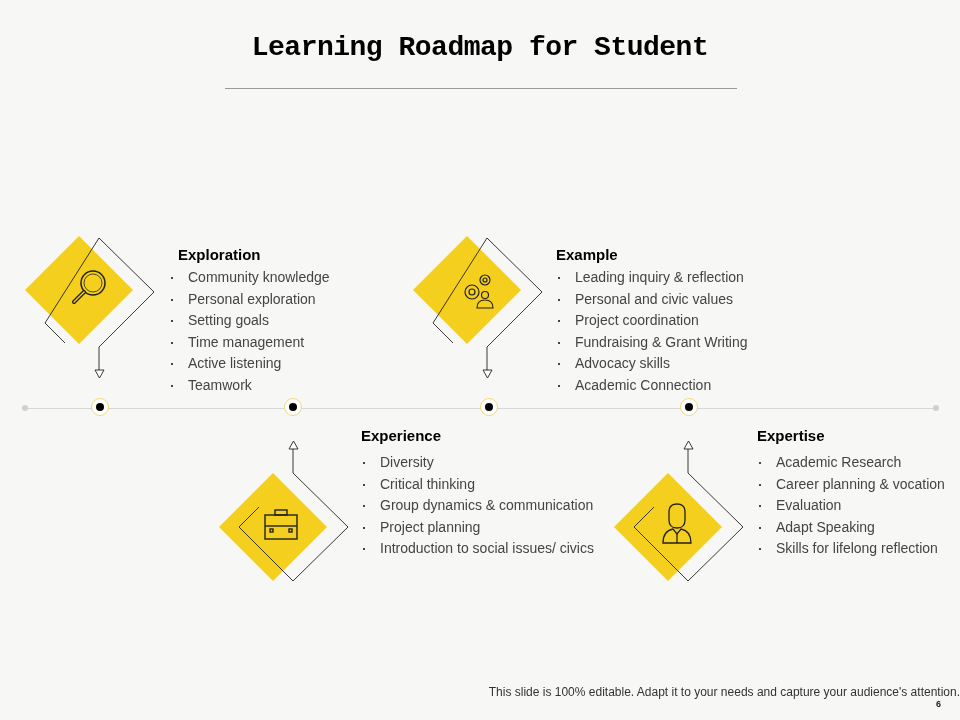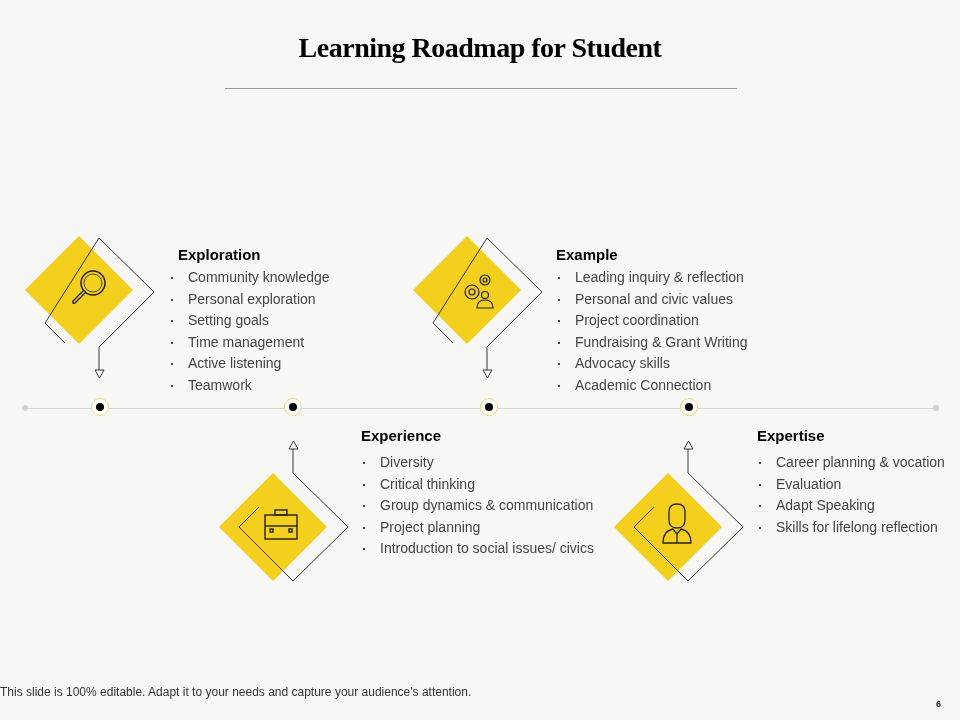--- a/index.html
+++ b/index.html
@@ -1,28 +1,28 @@
 <!DOCTYPE html>
 <html><head>
 <meta charset="utf-8">
 <style>
   html, body { margin:0; padding:0; }
   body { width:960px; height:720px; position:relative; overflow:hidden; background:#f7f7f6; font-family:"Liberation Sans", sans-serif; }
-  .title { position:absolute; left:0; width:960px; top:32px; text-align:center; font-family:Liberation Serif, serif; font-weight:bold; font-size:28px; color:#000; letter-spacing:-0.5px; }
+  .title { position:absolute; left:0; width:960px; top:32px; text-align:center; font-family:Liberation Mono, monospace; font-weight:bold; font-size:28px; color:#000; letter-spacing:-0.5px; }
   .title-rule { position:absolute; left:225px; width:512px; top:88px; height:1px; background:#9a9a9a; }
   .timeline { position:absolute; left:25px; width:912px; top:408px; height:1px; background:#d6d6d6; }
   .end-dot { position:absolute; top:405px; width:6px; height:6px; border-radius:50%; background:#d0d0d0; }
   .node { position:absolute; top:398px; width:18px; height:18px; border-radius:50%; background:#fff; border:1px solid #f0d97a; box-sizing:border-box; }
   .node::after { content:""; position:absolute; left:4px; top:4px; width:8px; height:8px; border-radius:50%; background:#000; }
   .diamond-wrap { position:absolute; width:200px; height:200px; }
   .block-title { position:absolute; font-weight:bold; font-size:15px; color:#000; }
   ul.items { position:absolute; margin:0; padding:0; list-style:none; }
   ul.items li { font-size:14px; color:#444; height:21.6px; line-height:21.6px; position:relative; padding-left:19px; white-space:nowrap; }
   ul.items li::before { content:""; position:absolute; left:2px; top:10px; width:2px; height:2px; background:#444; }
-  .footer { position:absolute; left:0; width:960px; top:685px; text-align:left; font-size:12px; color:#333; }
+  .footer { position:absolute; left:0; width:960px; top:685px; text-align:right; font-size:12px; color:#333; }
   .page-num { position:absolute; left:936px; top:699px; font-size:9px; font-weight:bold; color:#222; }
 </style>
 </head>
 <body>
 
 <div class="title">Learning Roadmap for Student</div>
 <div class="title-rule"></div>
 
 <div class="timeline"></div>
 <div class="end-dot" style="left:22px"></div>
@@ -102,20 +102,21 @@
   <polyline points="99,48 99,73 154,127 99,181 45,127 65,107" fill="none" stroke="#222" stroke-width="0.9"></polyline>
   <polygon points="95,49 104,49 99.5,41" fill="#fff" stroke="#222" stroke-width="0.9"></polygon>
   <g fill="none" stroke="#222" stroke-width="1.3">
     <path d="M80 112 Q80 104 88 104 Q96 104 96 112 L96 120 Q96 128 88 128 Q80 128 80 120 Z"></path>
     <path d="M74 143 Q74 131 84 129 L88 134 L92 129 Q102 131 102 143 Z"></path>
     <line x1="88" y1="134" x2="88" y2="143"></line>
   </g>
 </svg>
 <div class="block-title" style="left:757px; top:427px">Expertise</div>
 <ul class="items" style="left:757px; top:452px">
+  <li>Academic Research</li>
   <li>Career planning &amp; vocation</li>
   <li>Evaluation</li>
   <li>Adapt Speaking</li>
   <li>Skills for lifelong reflection</li>
 </ul>
 
 <div class="footer">This slide is 100% editable. Adapt it to your needs and capture your audience's attention.</div>
 <div class="page-num">6</div>
 
 </body></html>

